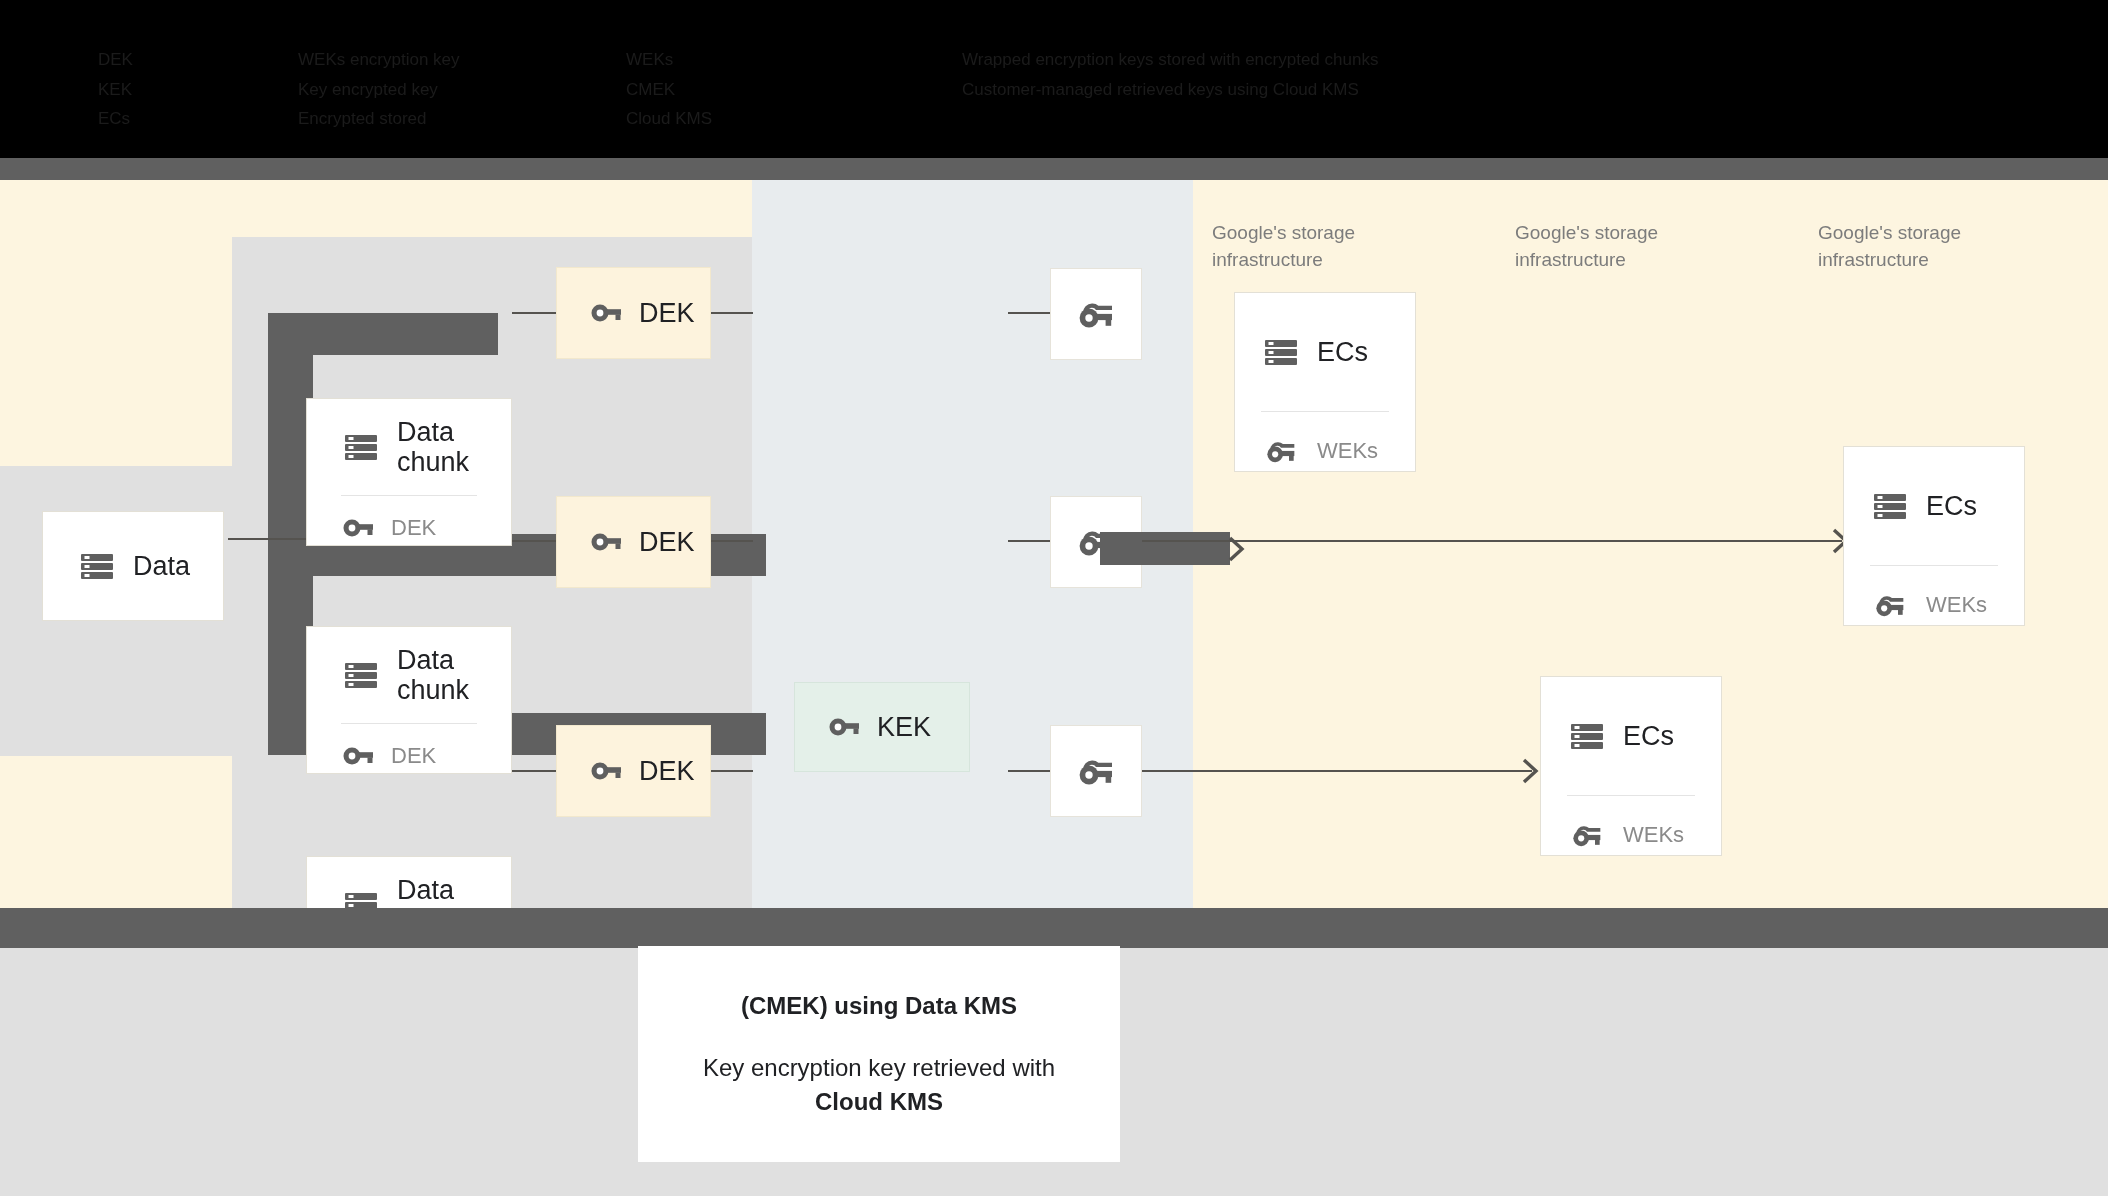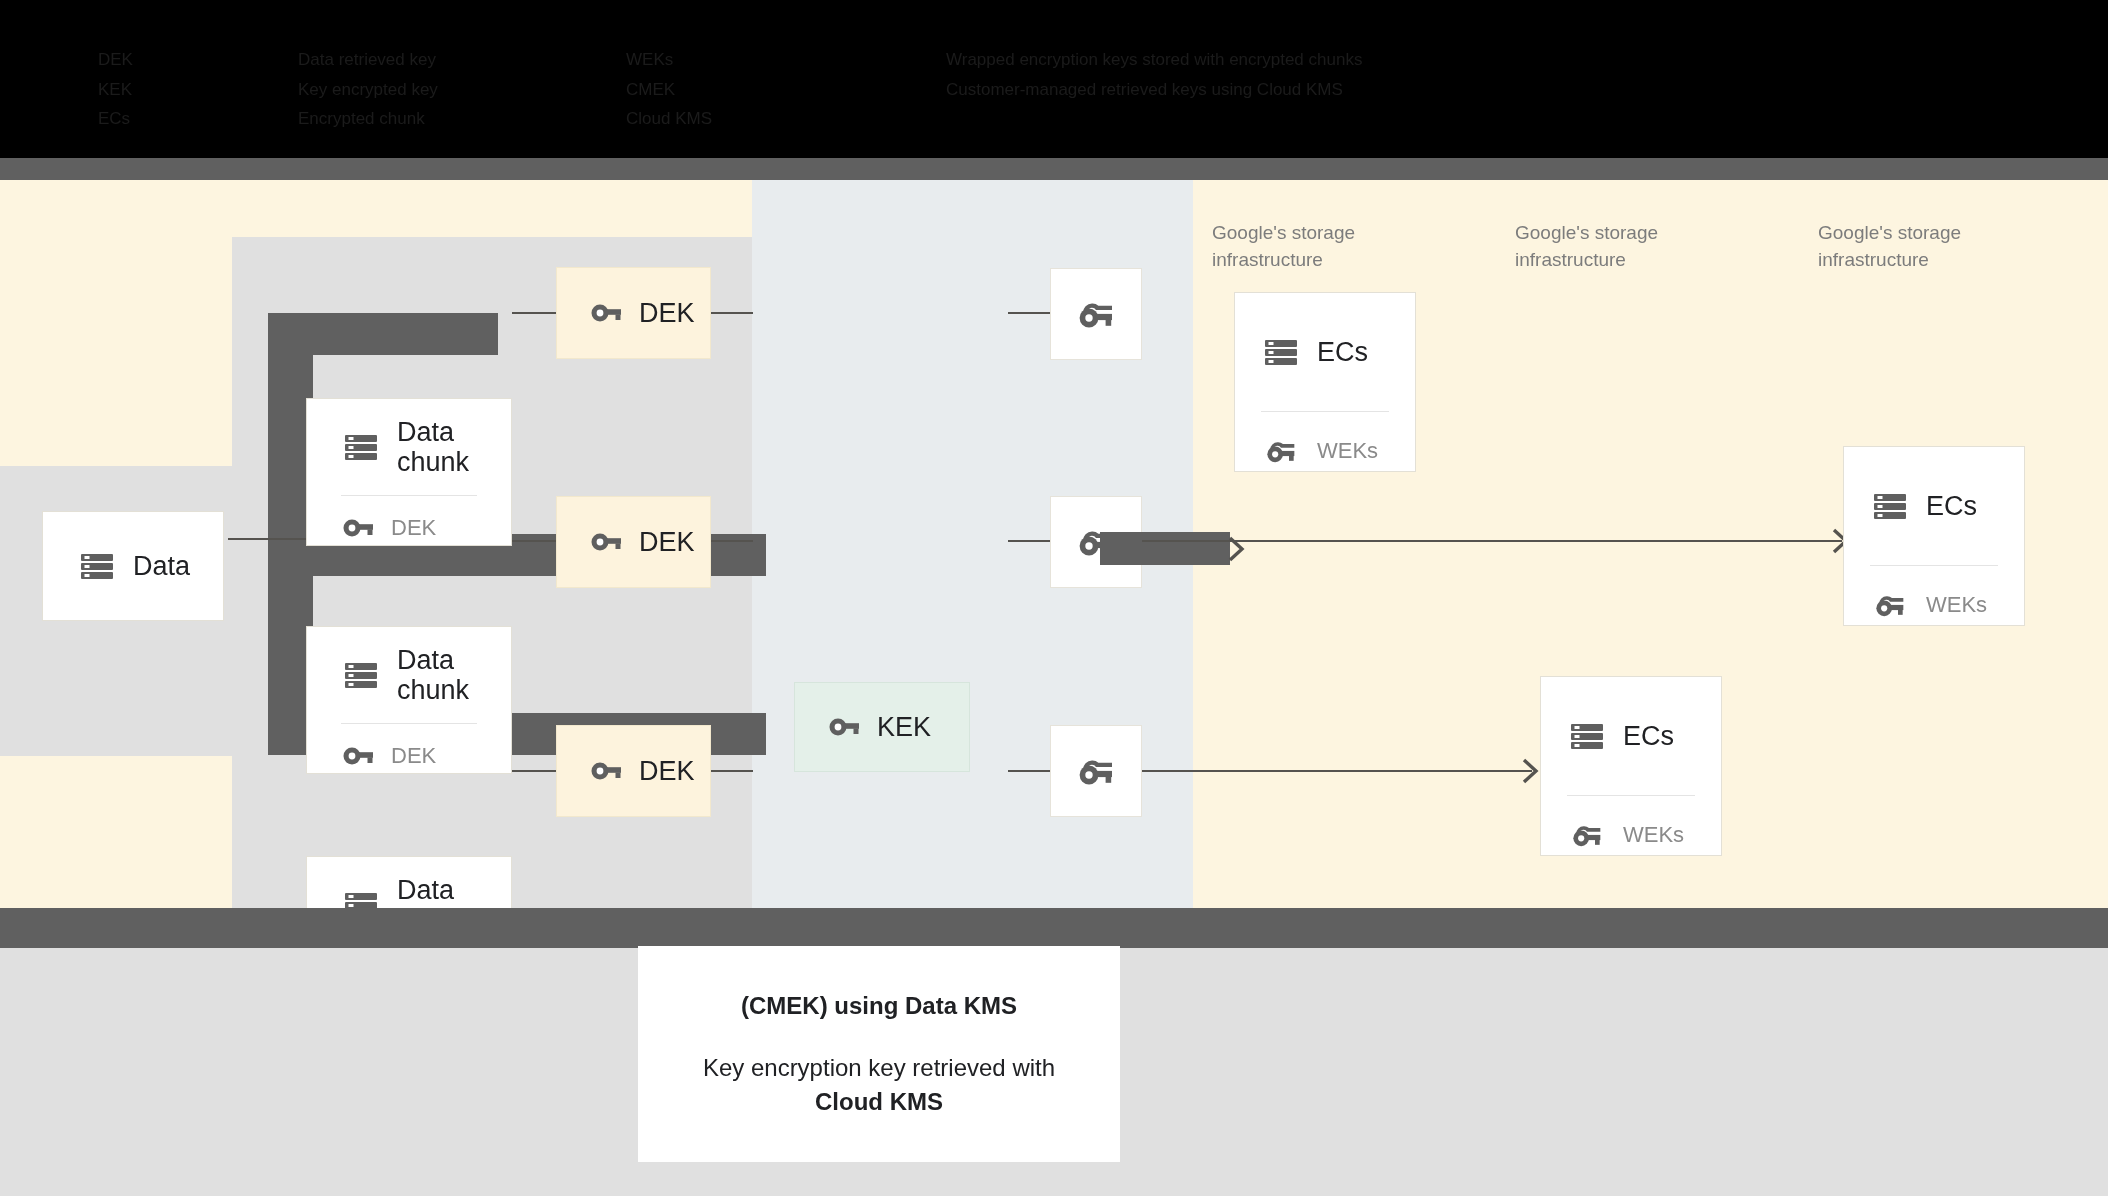--- a/index.html
+++ b/index.html
@@ -26,21 +26,21 @@
     display:flex; align-items:flex-start;
   }
   .legend-col {
     display:flex; flex-direction:column; gap:5px;
     font-size:17px; line-height:1.45;
     color:#1b1b1b;
   }
   .legend-col.c1 { margin-left:98px; width:200px; }
   .legend-col.c2 { width:300px; }
   .legend-col.c3 { margin-left:28px; width:300px; }
-  .legend-col.c4 { margin-left:20px; width:640px; }
+  .legend-col.c4 { margin-left:36px; width:640px; }
   .legend-row { white-space:nowrap; }
 
   
   .band-dark {
     position:absolute; background:#606060;
   }
 
   
   #canvas {
     position:absolute; left:0; top:180px; width:2108px; height:728px;
@@ -129,23 +129,23 @@
   <div id="header">
     <div id="legend">
 
       <div class="legend-col c1">
         <span class="legend-row">DEK</span>
         <span class="legend-row">KEK</span>
         <span class="legend-row">ECs</span>
       </div>
 
       <div class="legend-col c2">
-        <span class="legend-row">Data retrieved key</span>
+        <span class="legend-row">WEKs encryption key</span>
         <span class="legend-row">Key encrypted key</span>
-        <span class="legend-row">Encrypted chunk</span>
+        <span class="legend-row">Encrypted stored</span>
       </div>
 
       <div class="legend-col c3">
         <span class="legend-row">WEKs</span>
         <span class="legend-row">CMEK</span>
         <span class="legend-row">Cloud KMS</span>
       </div>
 
       <div class="legend-col c4">
         <span class="legend-row">Wrapped encryption keys stored with encrypted chunks</span>

